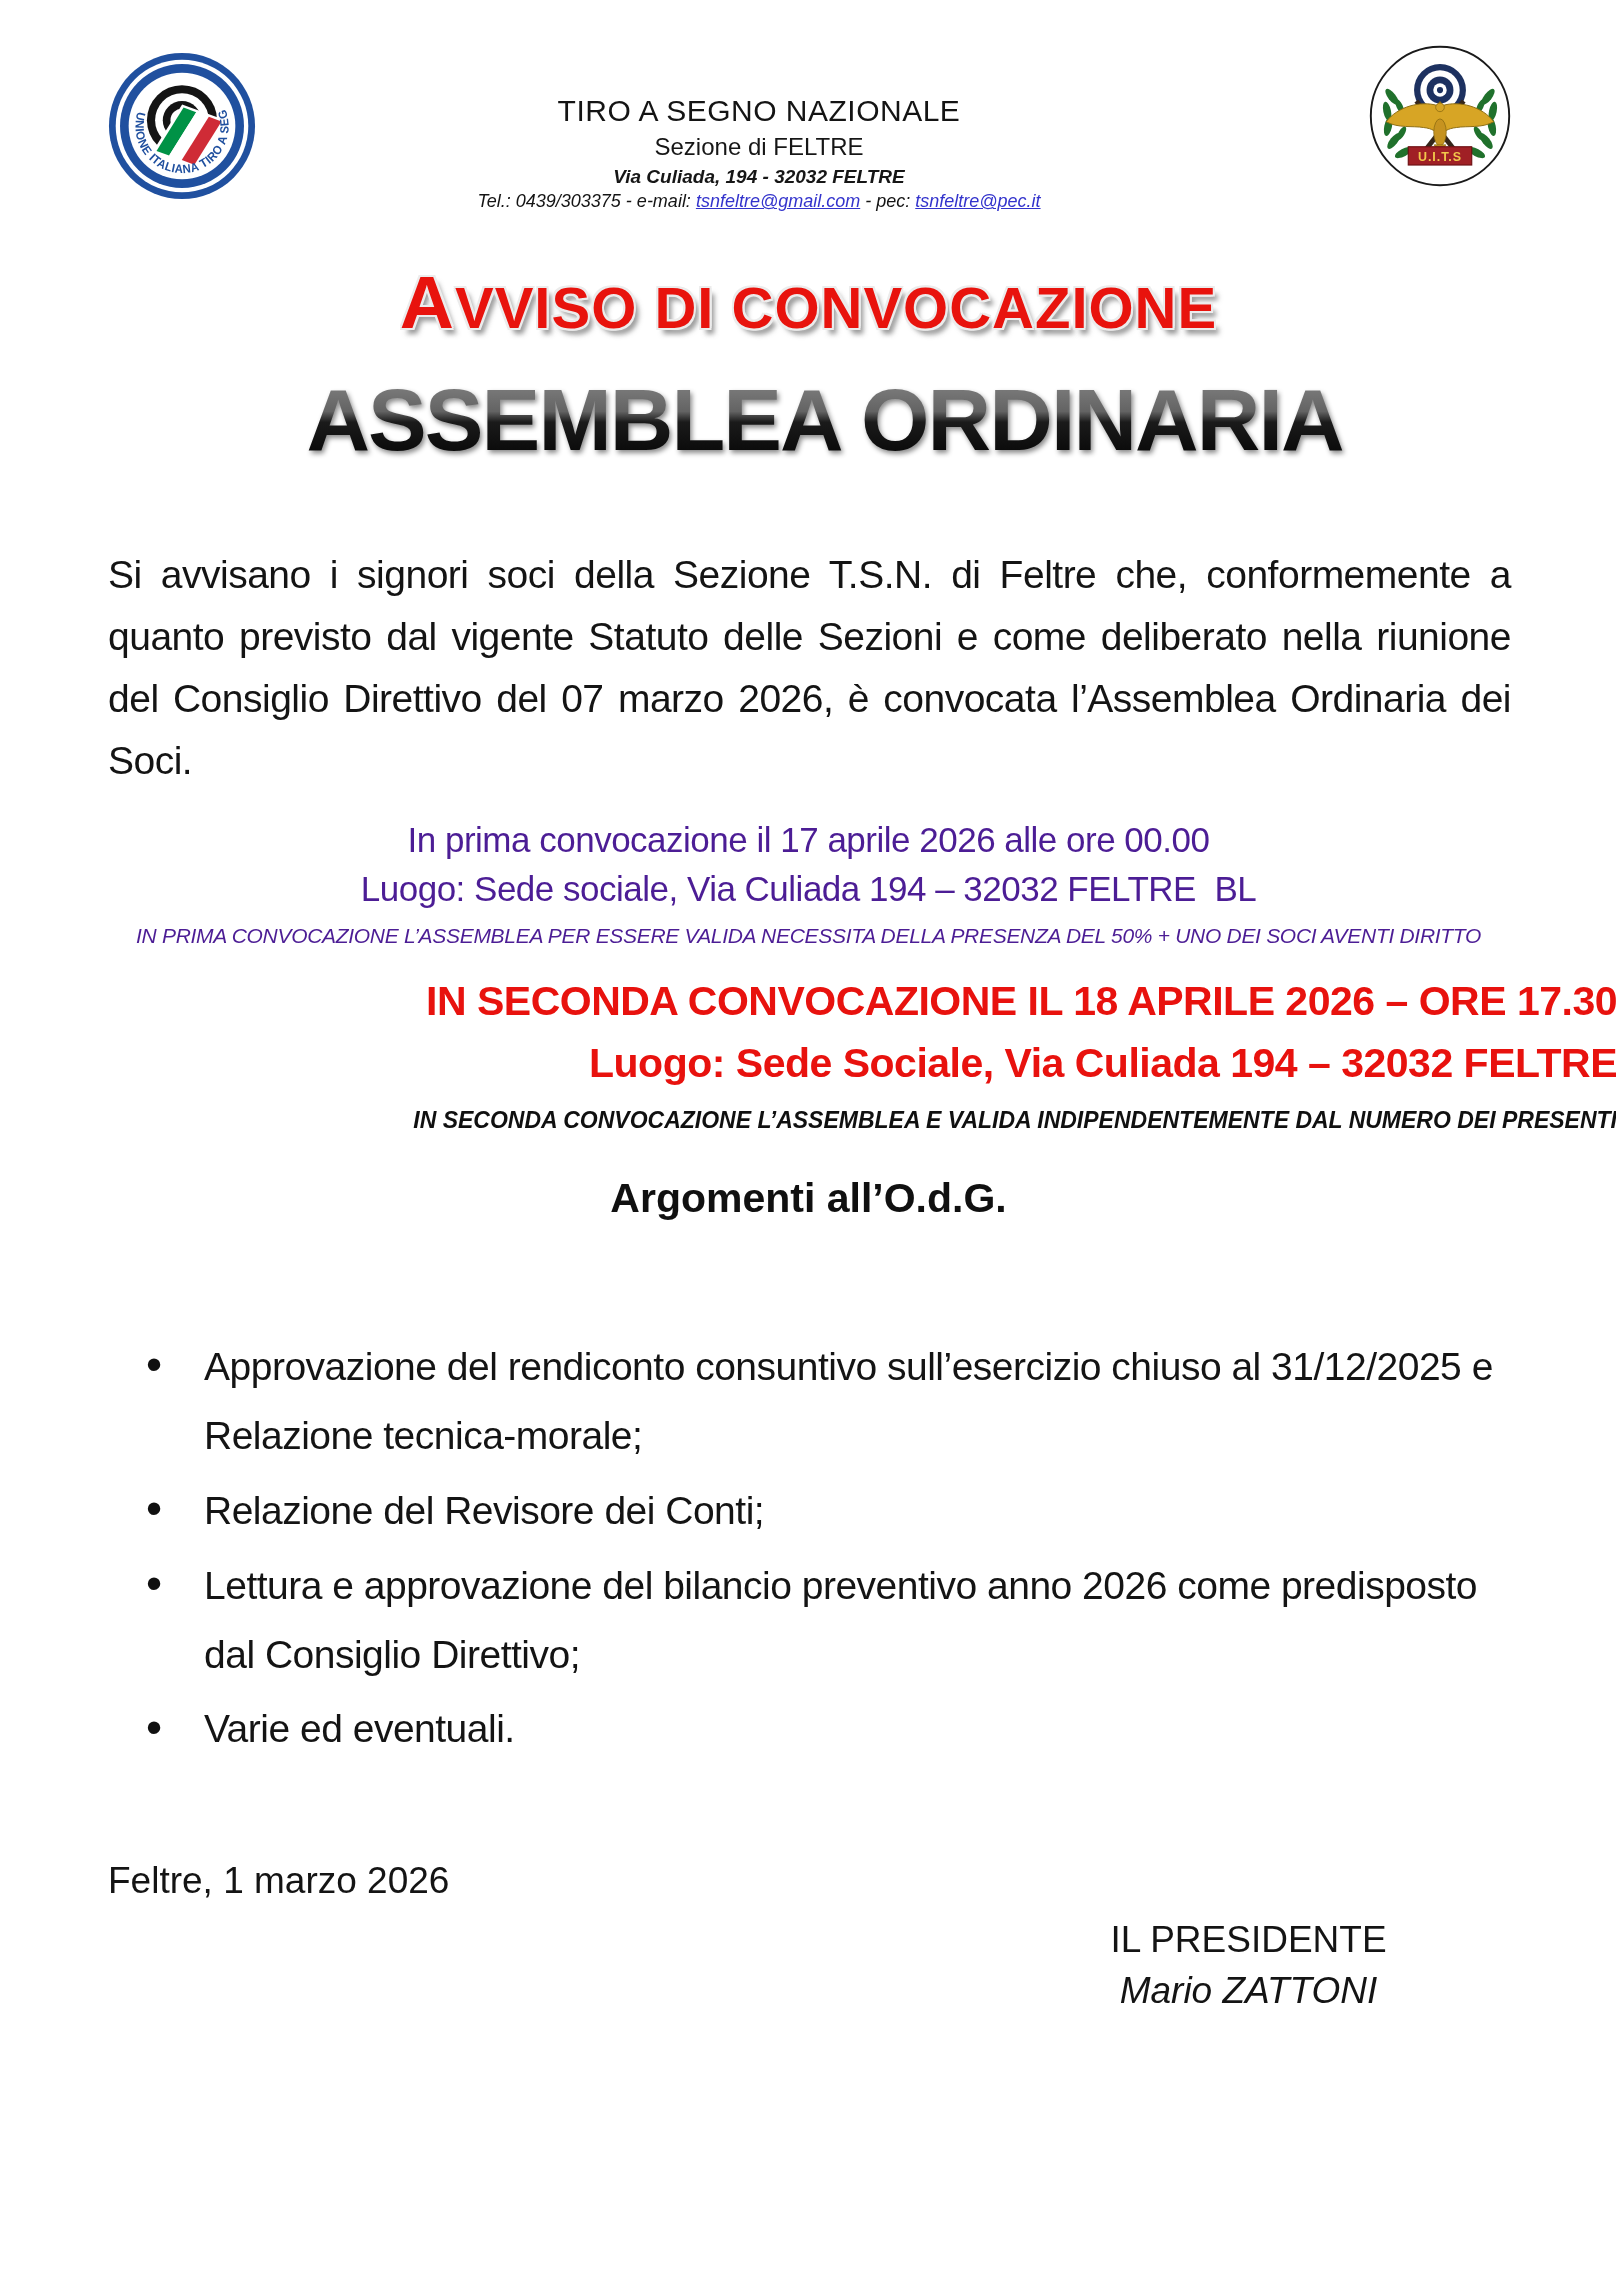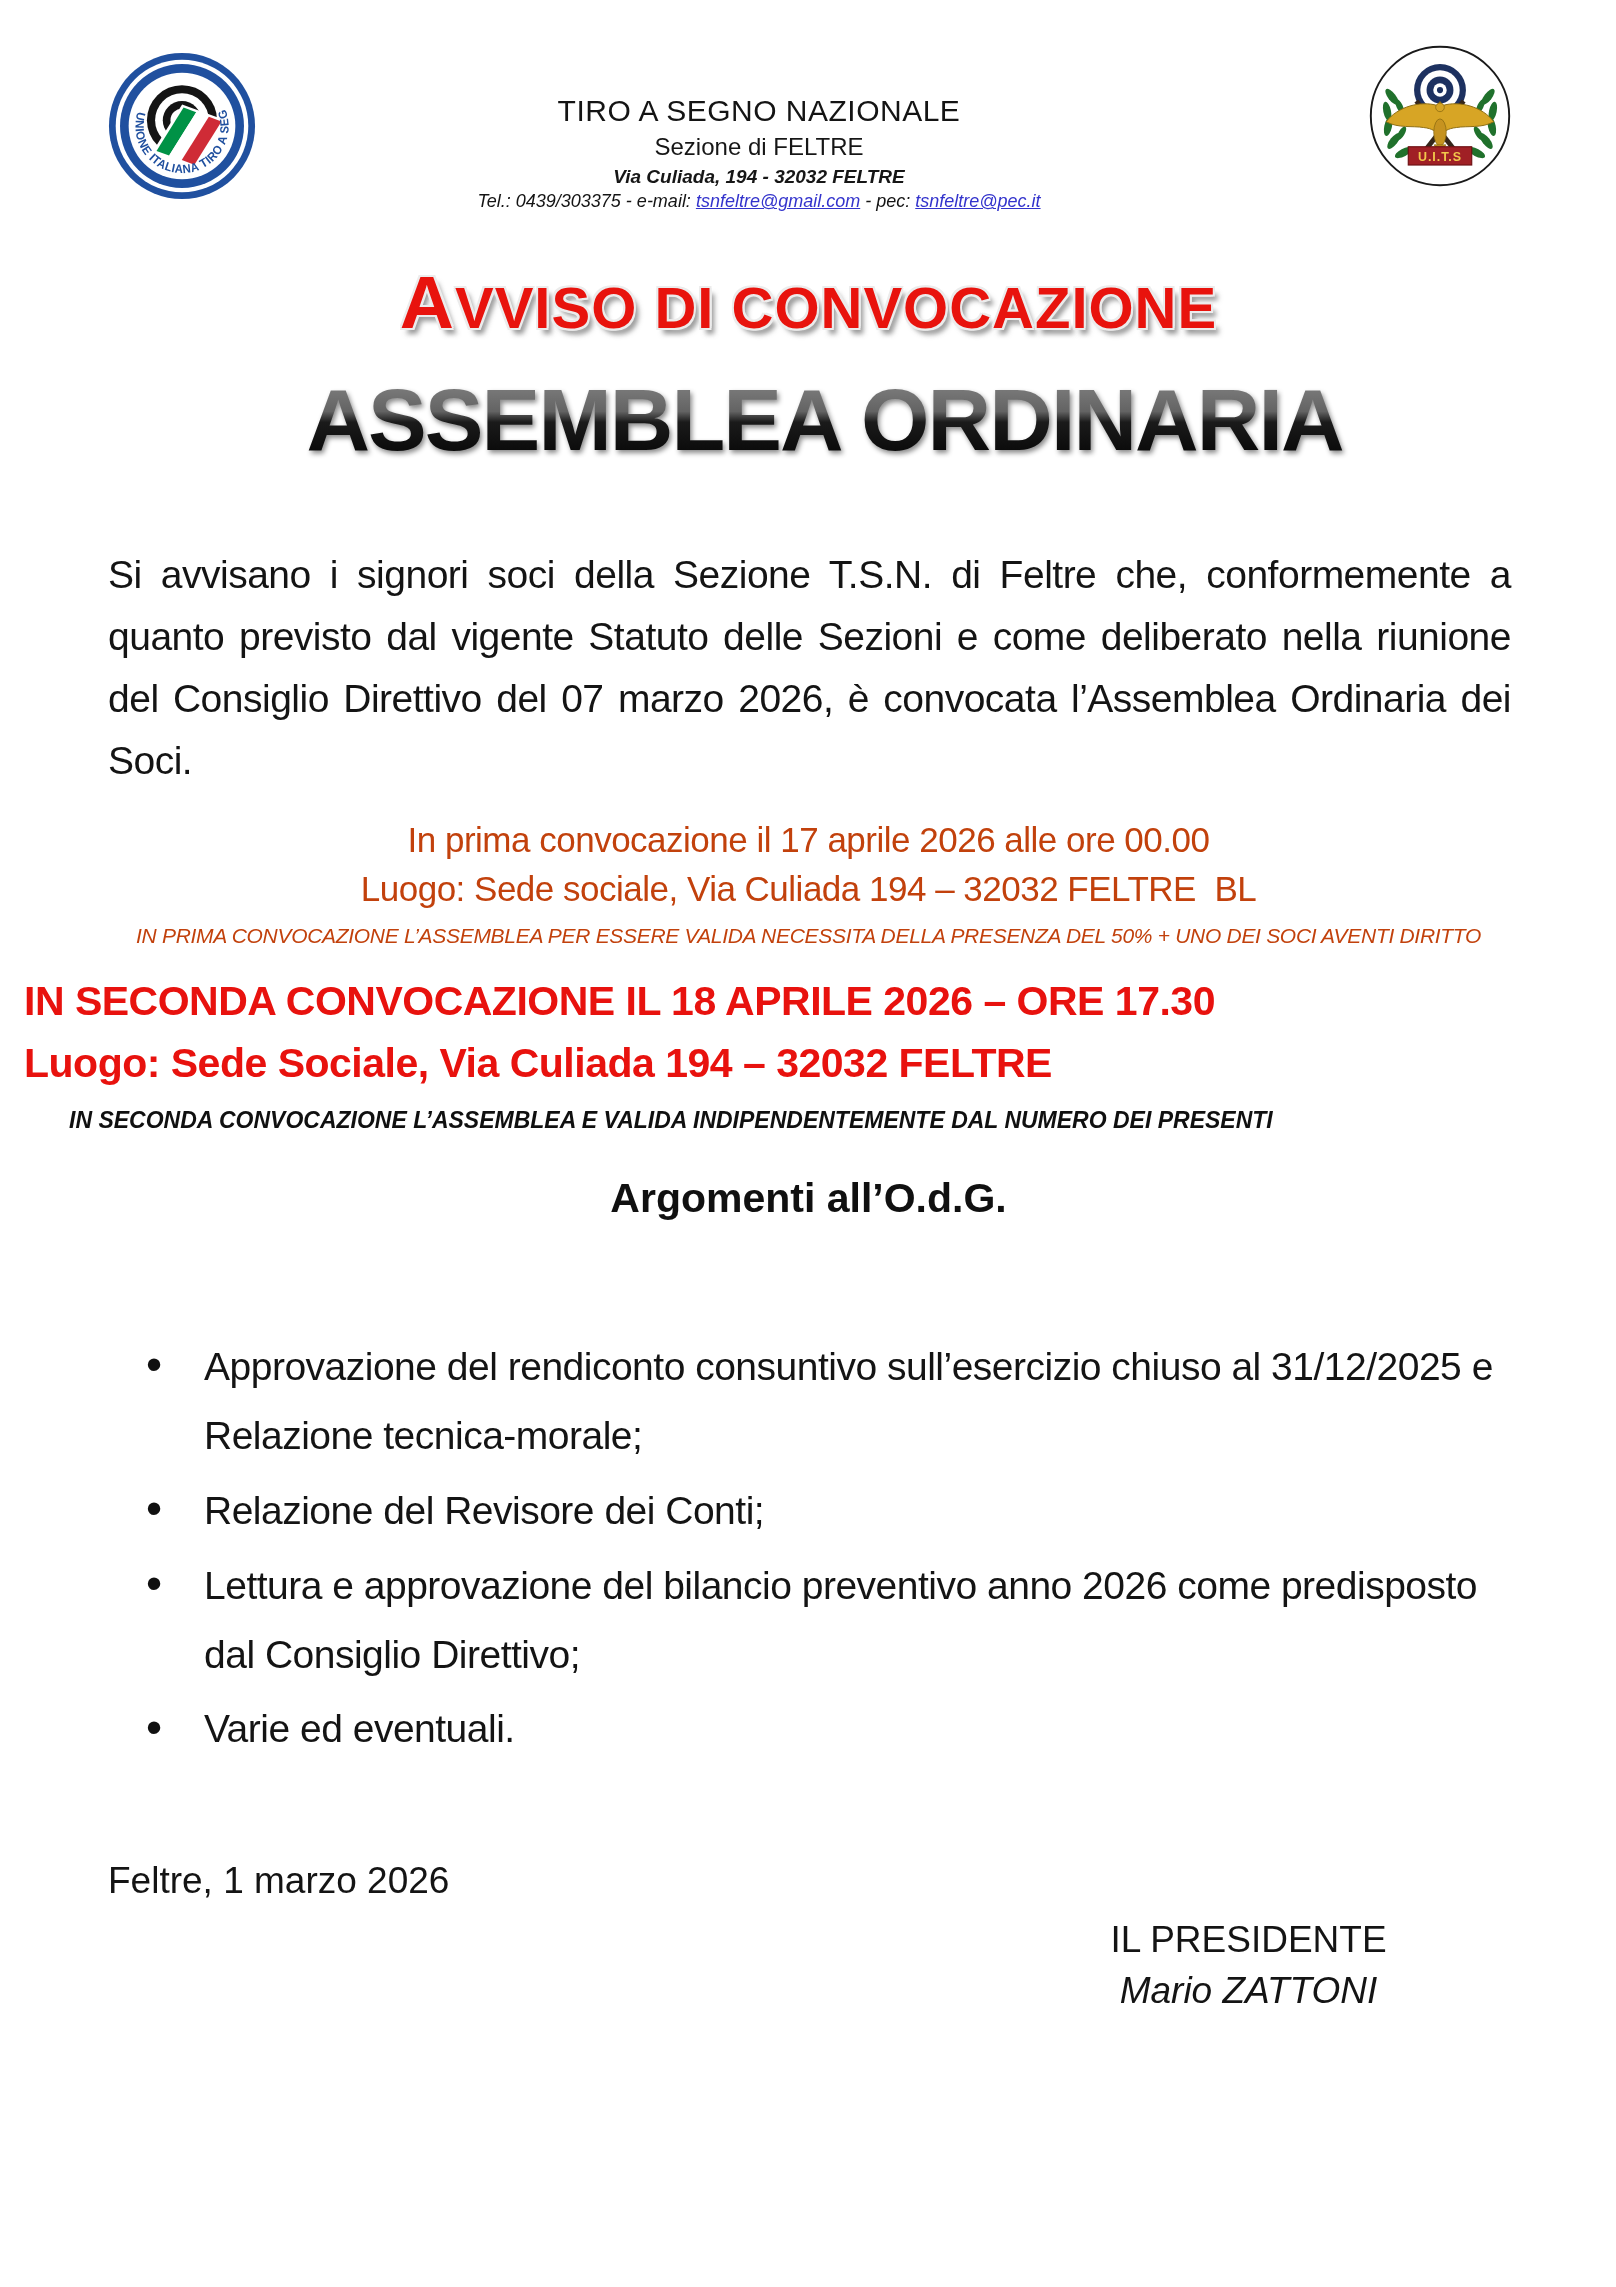--- a/index.html
+++ b/index.html
@@ -38,25 +38,25 @@
     filter:drop-shadow(2.9px 3.8px 2.9px rgba(0,0,0,.45));
     padding-left:32px;
   }
 
   
   .intro {
     position:absolute; top:505px; left:108px; width:1403px;
     font-size:39px; line-height:62px; letter-spacing:-0.5px;
     text-align:justify; color:#141414;
   }
-  .conv1 { position:absolute; top:815px; left:0; width:100%; text-align:center; color:#c2410c; }
+  .conv1 { position:absolute; top:815px; left:0; width:100%; text-align:center; color:#4c1d95; }
   .conv1 .line { font-size:35px; line-height:49px; letter-spacing:-0.5px; white-space:pre-wrap; }
   .conv1 .note { font-size:21px; font-style:italic; margin-top:10.6px; letter-spacing:-0.3px; }
 
-  .conv2 { position:absolute; top:970px; left:0; width:100%; text-align:left;padding-left:24px; }
+  .conv2 { position:absolute; top:970px; left:0; width:100%; text-align:right;padding-left:24px; }
   .conv2 .line { font-size:41px; line-height:62px; font-weight:bold; color:#e8120e; letter-spacing:-0.5px; }
   .conv2 .note { font-size:23px; font-weight:bold; font-style:italic; color:#101010; margin-top:12.5px;margin-left:45px; }
 
   .agenda-heading {
     position:absolute; top:1175px; left:0; width:100%; text-align:center;
     font-size:41px; font-weight:bold; color:#101010;
   }
   .agenda-list { position:absolute; top:1332px; left:108px; width:1410px; margin:0; padding:0; list-style:none; }
   .agenda-list li {
     position:relative; padding-left:96px; font-size:39px; line-height:69px;

